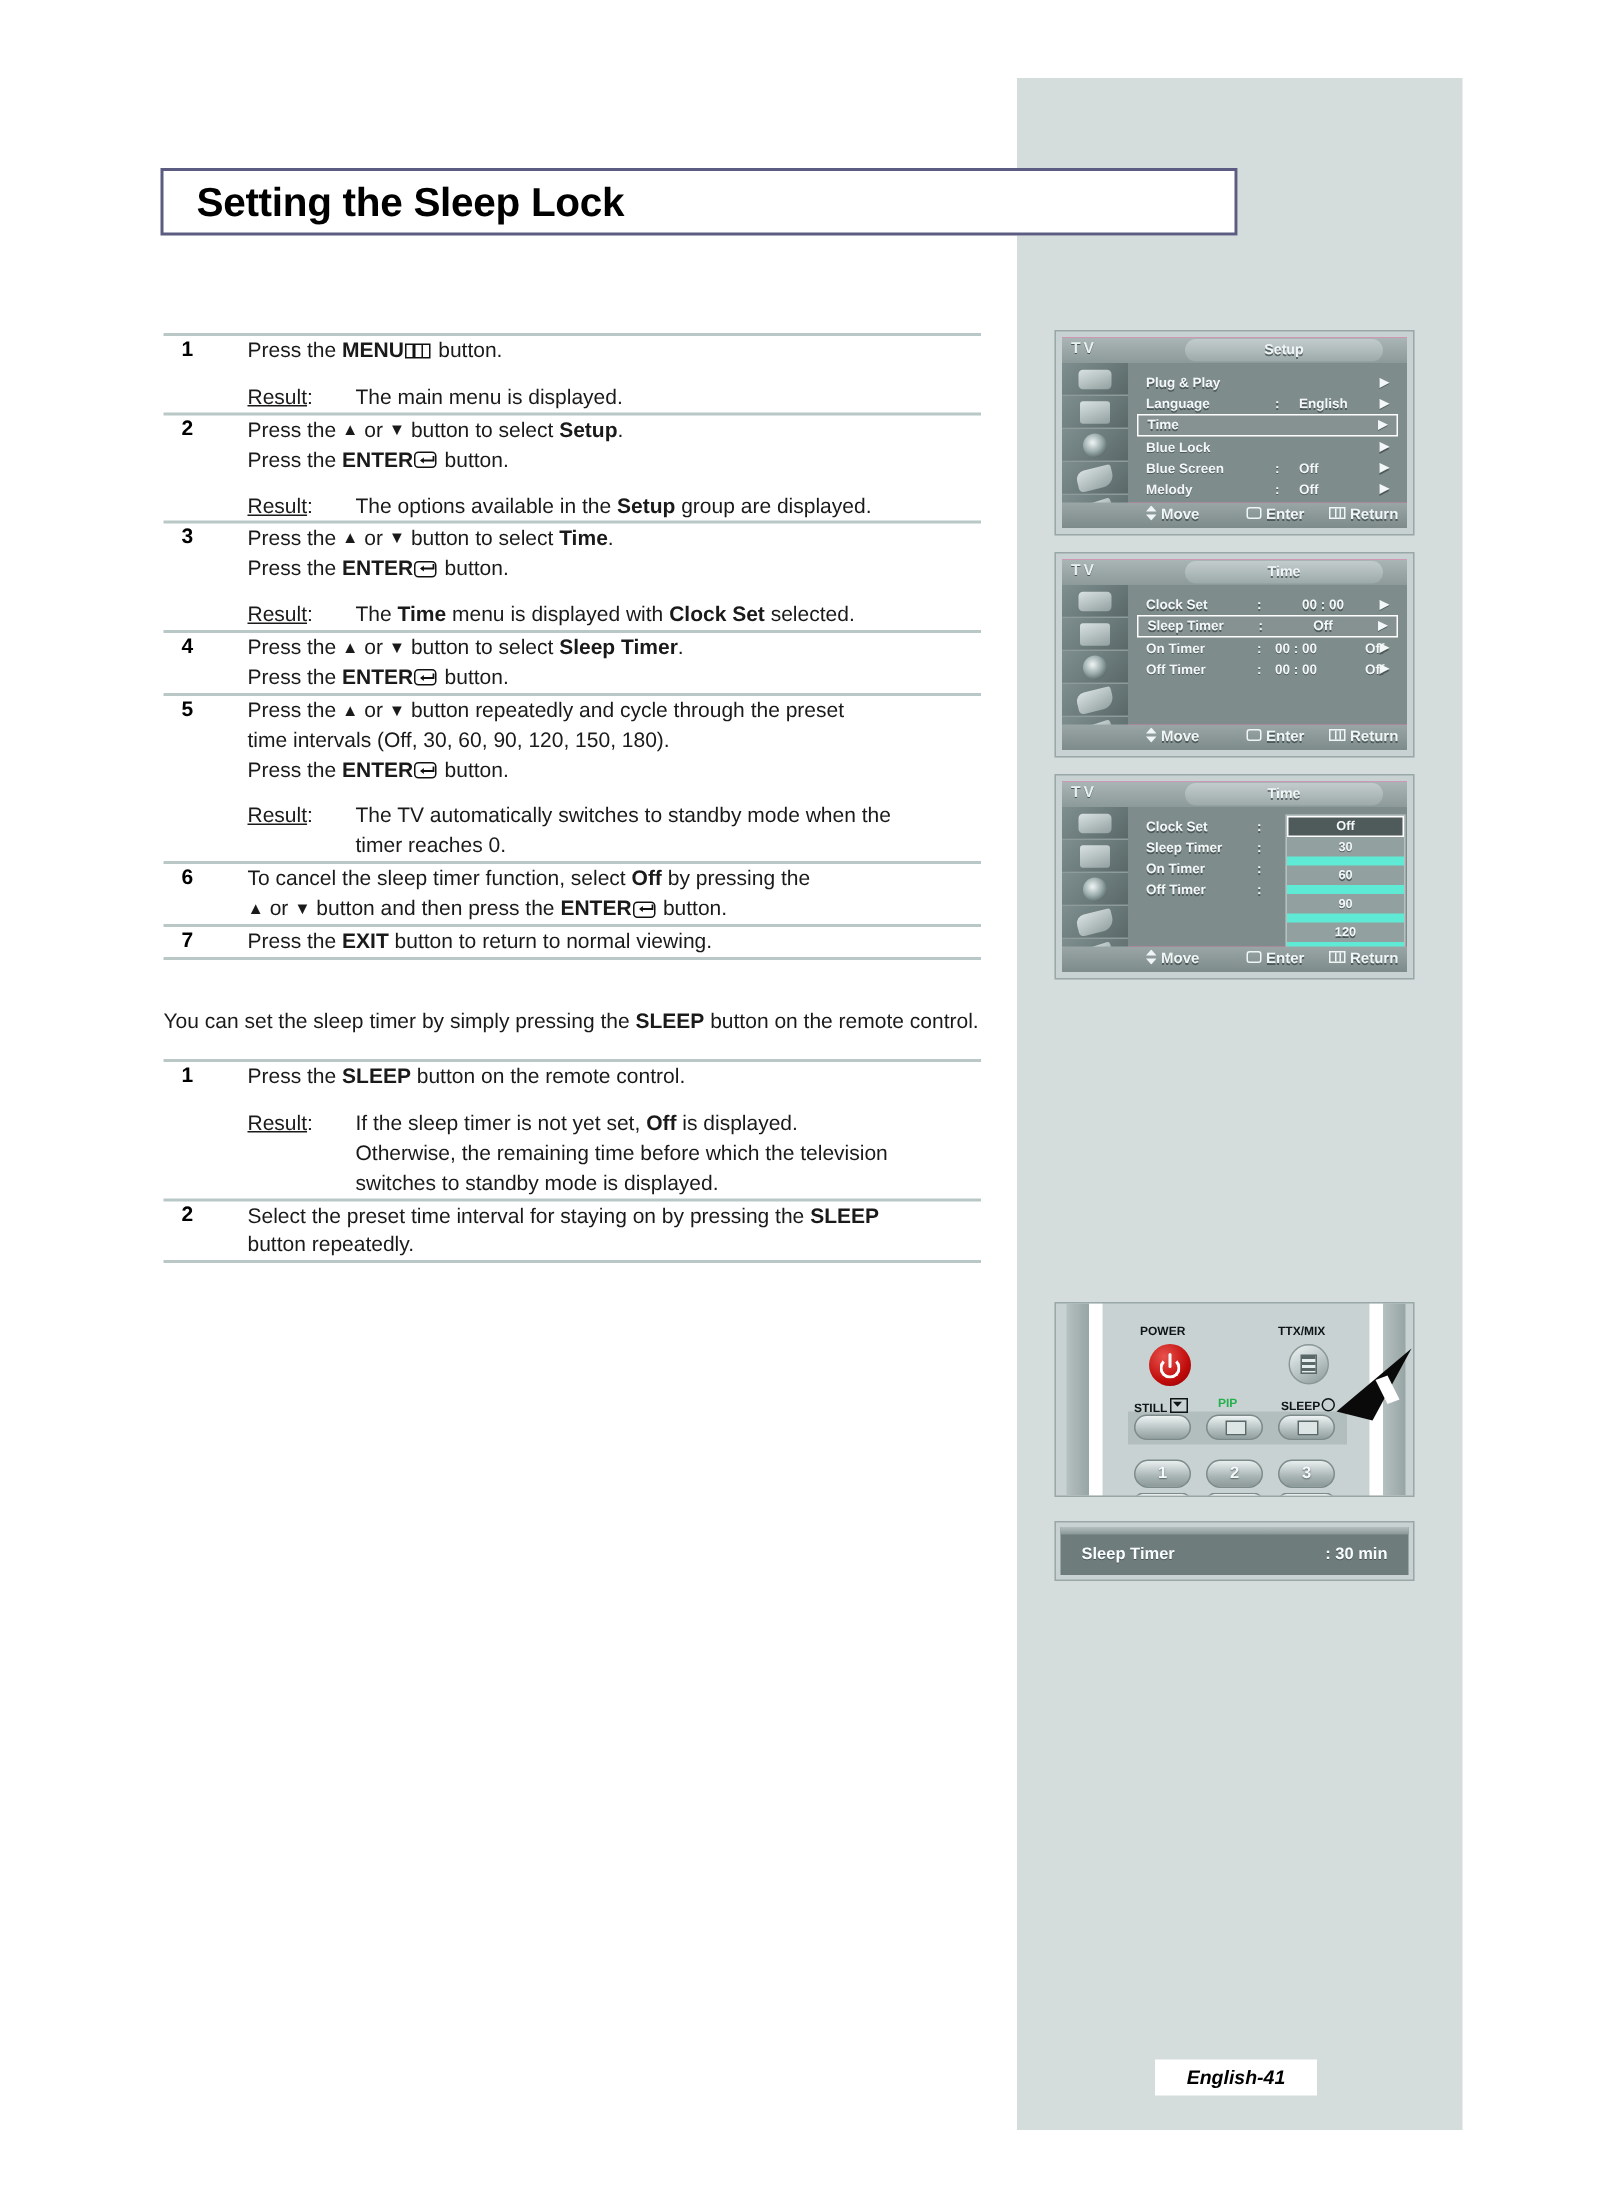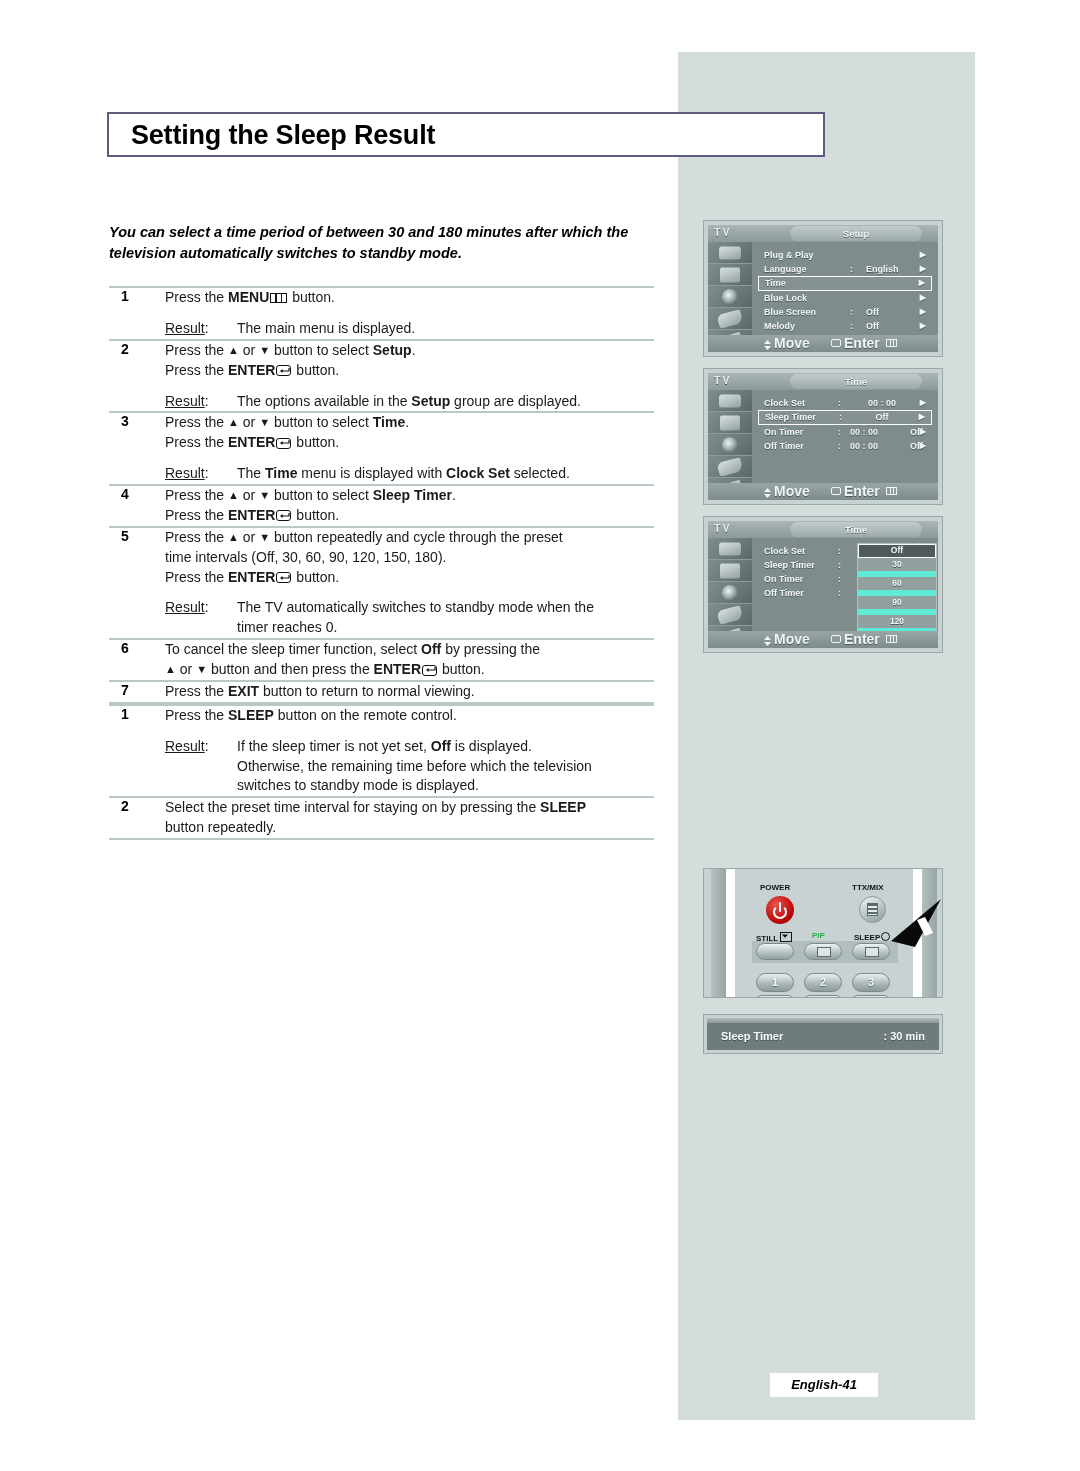--- a/index.html
+++ b/index.html
@@ -263,21 +263,21 @@
 
   .osd-botbar {
     position: absolute;
     left: 0; right: 0; bottom: 0;
     height: 17px;
     background: linear-gradient(#9aa6a6, #7e8b8b);
   }
   .osd-botbar .bi {
     position: absolute;
     top: 1px;
-    font-size: 14px;
+    font-size: 10px;
     font-weight: bold;
     color: #f0f5f5;
     line-height: 15px;
     text-shadow: 0 1px 0 #4d5858;
   }
   .osd-botbar .g {
     display: inline-block;
     vertical-align: middle;
     margin-right: 3px;
     position: relative;
@@ -487,26 +487,25 @@
     color: #000;
     font-style: italic;
   }
 </style>
 </head>
 <body>
 
 <div class="gray-panel"></div>
 
 <div class="title-box">
-  <div class="title-text">Setting the Sleep Result</div>
+  <div class="title-text">Setting the Sleep Lock</div>
 </div>
 
 <div class="left-col">
 
-  <div class="intro">You can select a time period of between 30 and 180 minutes after which the television automatically switches to standby mode.</div>
 
   <table class="steps">
     <tbody>
         <tr class="sep-row">
           <td colspan="2">
             <div class="rule"></div>
           </td>
         </tr>
 
     <tr class="step-row">
@@ -656,20 +655,23 @@
       </td>
     </tr>
     <tr class="sep-row">
           <td colspan="2">
             <div class="rule"></div>
           </td>
         </tr>
   </tbody>
     </table>
 
+  <div class="para">
+    <span>You can set the sleep timer by simply pressing the </span><b class="bd">SLEEP</b><span> button on the remote control.</span>
+  </div>
 
   <table class="steps">
     <tbody>
         <tr class="sep-row">
           <td colspan="2">
             <div class="rule"></div>
           </td>
         </tr>
 
     <tr class="step-row">

